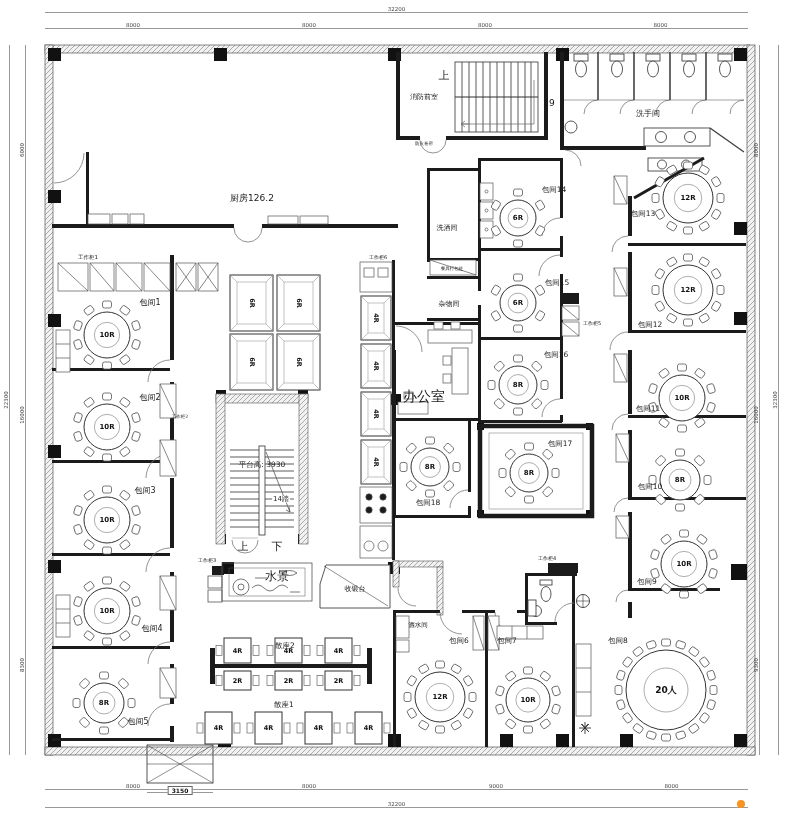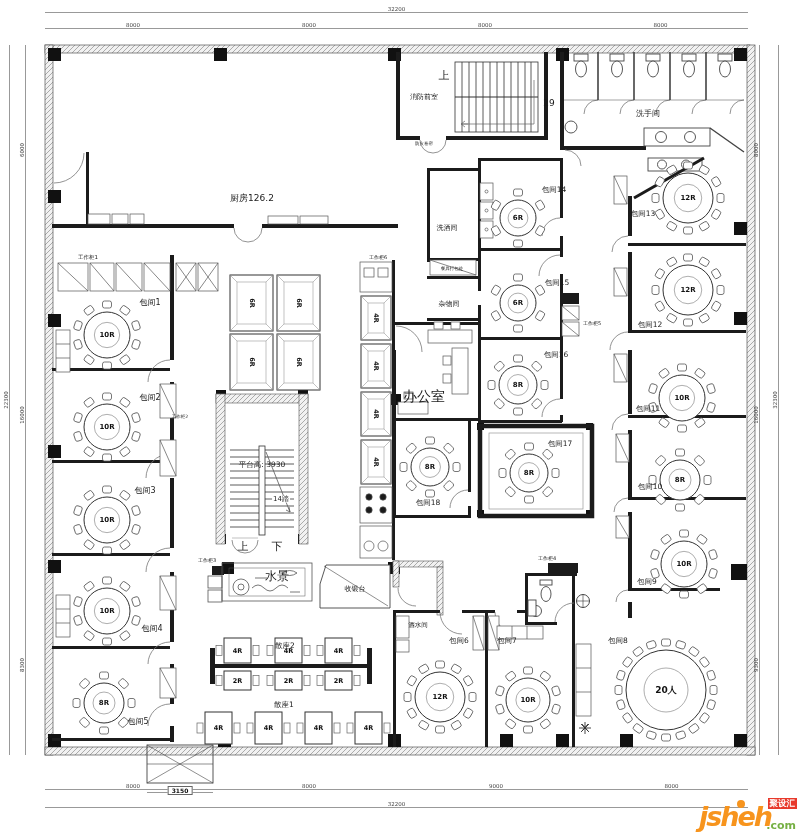--- a/index.html
+++ b/index.html
@@ -847,19 +847,14 @@
       </div>
       <div class="dim-v" style="left: 778px; top: 45px; height: 710px;">
         <span class="dimlab">32300</span>
       </div>
       <div class="dim-h dim-strong" style="left: 147px; top: 792px; width: 66px;">
         <span class="dimlab">3150</span>
       </div>
     </div>
 
 <div class="odot"></div>
-<div class="logo">
-  <span class="bdg">聚设汇</span>
-  <span class="nm">jsheh</span>
-  <span class="tld">.com</span>
+
 </div>
 
-</div>
-
 </body></html>

